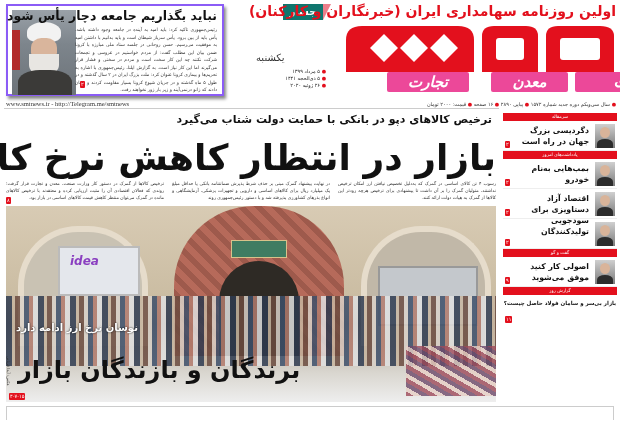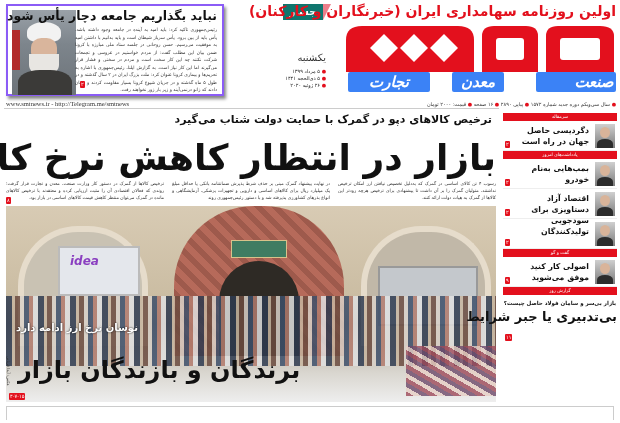--- a/index.html
+++ b/index.html
@@ -19,28 +19,28 @@
   .lead-body { position: absolute; right: 5px; top: 20px; width: 142px; font-size: 4.6px; line-height: 7.5px; color: #333; text-align: justify; direction: rtl; }
   .page-tag { display: inline-block; background: #e3101d; color: #fff; font-size: 5px; padding: 0 1px; border-radius: 1px; line-height: 7px; }
   .lead-tag { position:absolute; left:72px; bottom:6px; }
 
   .web-line { left: 6px; top: 100px; font-family: "Liberation Serif", serif; font-size: 6.5px; color: #333; }
 
   
   .jaar { left: 283px; top: 4px; width: 40px; height: 16px; background: #0f766e; color: #fff; font-size: 10px; font-weight: bold; text-align: center; line-height: 16px; }
   .jaar:after { content: ""; position:absolute; right:-8px; top:0; border-left:8px solid #eb7e8a; border-bottom:16px solid transparent; }
 
-  .day { left: 256px; top: 52px; width: 70px; font-size: 10px; color: #333; text-align: right; }
+  .day { left: 256px; top: 52px; width: 70px; font-size: 10px; color: #333; text-align: left; }
   .dates { left: 256px; top: 68px; width: 70px; font-size: 5px; line-height: 7px; text-align: right; color: #222; }
   .dates .dot { color: #e3101d; }
 
   
   .tagline { left: 352px; top: 3px; width: 264px; font-size: 14px; font-weight: bold; color: #e3101d; text-align: right; white-space: nowrap; }
   .logo { left: 340px; top: 22px; width: 278px; height: 70px; }
-  .logo-sub { position:absolute; bottom: 0; height: 20px; background: #3b82f6; color: #fff; font-weight: bold; font-size: 15px; line-height: 20px; text-align:center; border-radius: 2px; font-style: italic; }
+  .logo-sub { position:absolute; bottom: 0; height: 20px; background: #ec4899; color: #fff; font-weight: bold; font-size: 15px; line-height: 20px; text-align:center; border-radius: 2px; font-style: italic; margin-left: 39px; }
 
   .issue-line { left: 332px; top: 101px; width: 284px; font-size: 5px; color: #333; text-align: right; white-space: nowrap; }
   .issue-line .dot { color: #e3101d; }
   .rule-top { left: 4px; top: 108px; width: 495px; height: 1px; background: #ccc; }
 
   
   .kicker { left: 100px; top: 113px; width: 392px; font-size: 11px; font-weight: bold; text-align: right; white-space: nowrap; }
   .headline { left: 6px; top: 138px; width: 490px; font-size: 36px; font-weight: bold; text-align: center; white-space: nowrap; letter-spacing: -1px; line-height: 40px; }
   .cols { left: 6px; top: 180px; width: 490px; height: 24px; display: flex; flex-direction: row-reverse; gap: 8px; }
   .col { flex: 1; font-size: 4.5px; line-height: 7.2px; color: #333; text-align: justify; direction: rtl; position: relative; }
@@ -117,32 +117,32 @@
     </g>
     <g fill="#ffffff">
       <path d="M30 26 L44 12 L58 26 L44 40 Z"></path>
       <path d="M60 26 L74 12 L88 26 L74 40 Z"></path>
       <path d="M90 26 L104 12 L118 26 L104 40 Z"></path>
       <rect x="156" y="16" width="28" height="22" rx="3"></rect>
       <rect x="220" y="16" width="40" height="22" rx="3"></rect>
     </g>
   </svg>
   <div class="logo-sub" style="left:8px;width:82px;">تجارت</div>
-  <div class="logo-sub" style="left:112px;width:52px;">معدن</div>
+  <div class="logo-sub" style="left:112px;width:77px;">معدن</div>
   <div class="logo-sub" style="left:196px;width:80px;padding-left:36px;">صنعت</div>
 </div>
 <div class="abs issue-line" dir="rtl">
   <span class="dot">● </span><span>سال سی‌ویکم دوره جدید شماره ۱۵۷۲</span>
   <span class="dot"> ● </span><span>پیاپی ۲۸۹۰</span>
   <span class="dot"> ● </span><span>۱۶ صفحه</span>
   <span class="dot"> ● </span><span>قیمت: ۲۰۰۰ تومان</span>
 </div>
 <div class="abs rule-top"></div>
 
-<div class="abs kicker" dir="rtl">ترخیص کالاهای دپو در گمرک با حمایت دولت شتاب می‌گیرد</div>
+<div class="abs kicker" dir="rtl">ترخیص کالاهای دپو در بانکی با حمایت دولت شتاب می‌گیرد</div>
 <div class="abs headline" dir="rtl">بازار در انتظار کاهش نرخ کالاهای اساسی</div>
 <div class="abs cols">
   <div class="col">رسوب ۴ تن کالای اساسی در گمرک که به‌دلیل تخصیص نیافتن ارز امکان ترخیص نداشتند، متولیان گمرک را بر آن داشت تا پیشنهادی برای ترخیص هرچه زودتر این کالاها از گمرک به هیات دولت ارائه کنند.</div>
   <div class="col">در نهایت پیشنهاد گمرک مبنی بر حذف شرط پذیرش ضمانتنامه بانکی یا حداقل مبلغ یک میلیارد ریال برای کالاهای اساسی و دارویی و تجهیزات پزشکی، آزمایشگاهی و انواع بذرهای کشاورزی پذیرفته شد و با دستور رئیس‌جمهوری روند</div>
   <div class="col">
     <span>ترخیص کالاها از گمرک در دستور کار وزارت صنعت، معدن و تجارت قرار گرفت؛ روندی که فعالان اقتصادی آن را مثبت ارزیابی کرده و معتقدند با ترخیص کالاهای مانده در گمرک می‌توان منتظر کاهش قیمت کالاهای اساسی در بازار بود.</span>
     <span class="page-tag">۸</span>
   </div>
 </div>
 
@@ -162,21 +162,21 @@
   <div class="ph-kicker" dir="rtl">نوسان نرخ ارز ادامه دارد</div>
   <div class="ph-title" dir="rtl">برندگان و بازندگان بازار</div>
   <div class="ph-credit" dir="rtl">عکس: آیدا قربانی</div>
   <span class="page-tag ph-tag">۴-۷-۱۵</span>
 </div>
 
 <div class="abs sidebar">
   <div class="sb-head">سرمقاله</div>
   <div class="sb-item">
     <div class="thumb"></div>
-    <div class="txt">دگردیسی حاصل جهان در راه است</div>
+    <div class="txt">دگردیسی بزرگ جهان در راه است</div>
     <span class="page-tag">۲</span>
   </div>
 
   <div class="sb-head">یادداشت‌های امروز</div>
   <div class="sb-item">
     <div class="thumb"></div>
     <div class="txt">بمب‌هایی به‌نام خودرو</div>
     <span class="page-tag">۲</span>
   </div>
   <div class="sb-item">
@@ -191,17 +191,16 @@
 
   <div class="sb-head">گفت و گو</div>
   <div class="sb-item">
     <div class="thumb"></div>
     <div class="txt">اصولی کار کنید موفق می‌شوید</div>
     <span class="page-tag">۹</span>
   </div>
 
   <div class="sb-head">گزارش روز</div>
   <div class="sb-kicker">بازار بی‌سر و سامان فولاد حاصل چیست؟</div>
-  <div class="sb-big">بی‌تدبیری یا جبر شرایط</div>
   <span class="page-tag sb-last-tag">۱۱</span>
 </div>
 
 <div class="abs rule-bottom"></div>
 
 </body></html>

